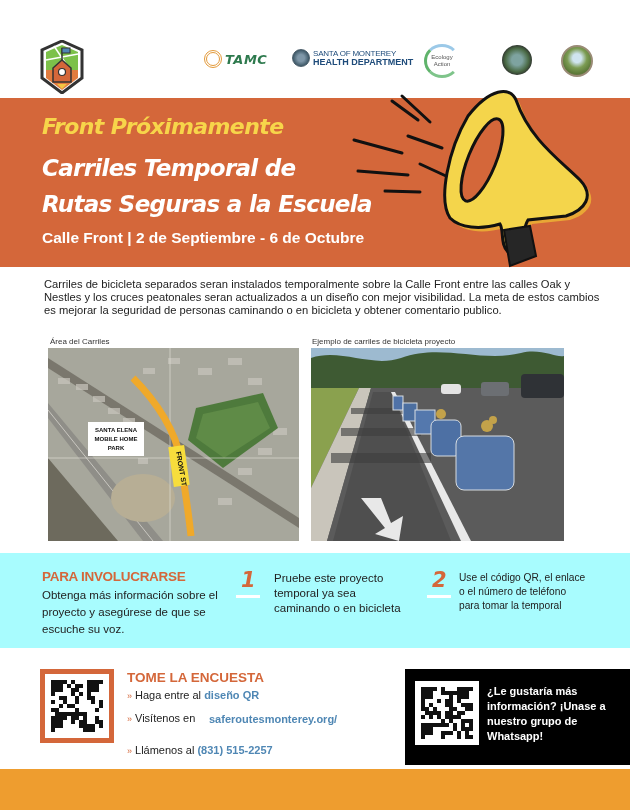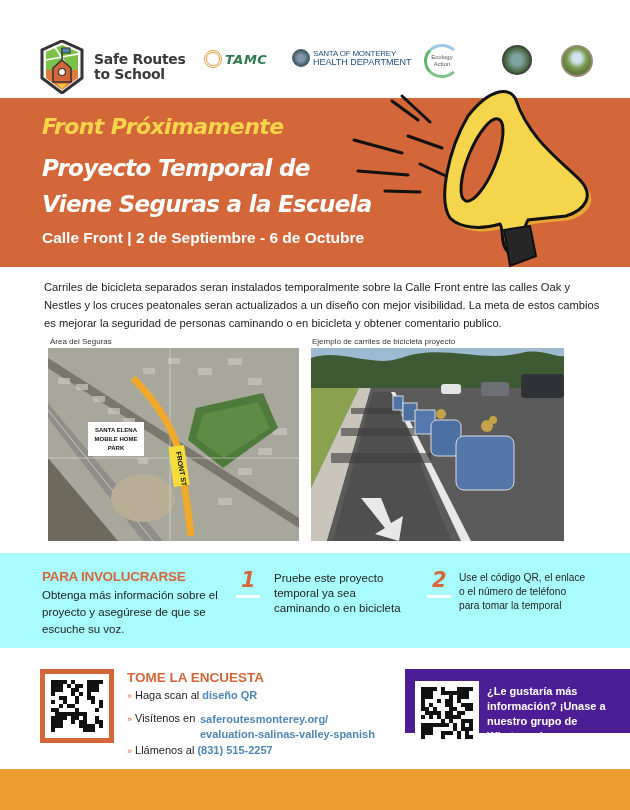--- a/index.html
+++ b/index.html
@@ -10,35 +10,35 @@
   .logos { position: absolute; left: 0; top: 0; width: 630px; height: 98px; }
   .srts-badge { position: absolute; left: 40px; top: 40px; width: 44px; height: 54px; }
   .srts-text { position: absolute; left: 94px; top: 52px; font-family: "DejaVu Sans", sans-serif; font-weight: bold; font-size: 14px; line-height: 15px; color: #3a3a3a; letter-spacing: -0.3px; }
   .tamc { position: absolute; left: 204px; top: 50px; display: flex; align-items: center; }
   .tamc-mark { width: 18px; height: 18px; border-radius: 50%; border: 3px double #e39a3a; margin-right: 3px; }
   .tamc-text { font-family: "DejaVu Sans", sans-serif; font-style: italic; font-weight: bold; font-size: 13px; color: #2e7a4e; letter-spacing: 0.5px; }
   .chd { position: absolute; left: 292px; top: 49px; display: flex; align-items: center; }
   .chd-seal { width: 18px; height: 18px; border-radius: 50%; background: radial-gradient(circle, #7f97a8 30%, #3f5968 70%); border: 1px solid #4a5d6a; margin-right: 3px; }
   .chd-text { font-family: "Liberation Sans", sans-serif; color: #1e4b7a; line-height: 9px; }
   .chd-l1 { font-size: 8px; letter-spacing: -0.2px; }
-  .chd-l2 { font-size: 9px; font-weight: normal; }
+  .chd-l2 { font-size: 9px; font-weight: bold; }
   .eco { position: absolute; left: 424px; top: 44px; width: 36px; height: 34px; border-radius: 50%; border: 3px solid transparent; border-left-color: #5fb36b; border-top-color: #9bc9e8; border-bottom-color: #7ec48a; display: flex; align-items: center; justify-content: center; }
   .eco-text { font-size: 6px; color: #555; text-align: center; line-height: 7px; }
   .seal1 { position: absolute; left: 502px; top: 45px; width: 30px; height: 30px; border-radius: 50%; background: radial-gradient(circle, #7ea3a0 25%, #4a6a45 55%, #2b2b2b 75%); }
   .seal2 { position: absolute; left: 561px; top: 45px; width: 32px; height: 32px; border-radius: 50%; background: radial-gradient(circle at 50% 40%, #cfe4ef 20%, #7c9c53 45%, #5d7a39 70%, #7a6b55 90%); border: 2px solid #9a8b76; }
 
   
   .banner { position: absolute; left: 0; top: 98px; width: 630px; height: 169px; background: #d4673a; }
   .banner-sub { position: absolute; left: 42px; top: 114px; font-family: "DejaVu Sans", sans-serif; font-style: italic; font-weight: bold; font-size: 22px; color: #f7d54a; letter-spacing: -0.6px; }
   .banner-title { position: absolute; left: 42px; top: 150px; font-family: "DejaVu Sans", sans-serif; font-style: italic; font-weight: bold; font-size: 23px; line-height: 36px; color: #ffffff; letter-spacing: -0.7px; }
   .banner-date { position: absolute; left: 42px; top: 229px; font-family: "Liberation Sans", sans-serif; font-weight: bold; font-size: 15.5px; color: #ffffff; }
   .megaphone { position: absolute; left: 340px; top: 80px; width: 290px; height: 200px; }
 
   
-  .intro { position: absolute; left: 44px; top: 278px; width: 560px; font-size: 11.2px; line-height: 18px; color: #222; }
+  .intro { position: absolute; left: 44px; top: 278px; width: 560px; font-size: 11.2px; line-height: 13px; color: #222; }
 
   
   .cap { position: absolute; font-size: 8px; color: #333; }
   .map { position: absolute; left: 48px; top: 348px; width: 251px; height: 193px; overflow: hidden; background: #9a9890; }
   .photo { position: absolute; left: 311px; top: 348px; width: 253px; height: 193px; overflow: hidden; background: #5d5d5d; }
 
   
   .cyan { position: absolute; left: 0; top: 553px; width: 630px; height: 95px; background: #a8fcfe; }
   .inv-title { position: absolute; left: 42px; top: 569px; font-weight: bold; font-size: 13.5px; color: #d4673a; letter-spacing: -0.3px; }
   .inv-body { position: absolute; left: 42px; top: 587px; width: 180px; font-size: 11.5px; line-height: 17px; color: #222; }
@@ -48,24 +48,24 @@
   .step2-text { font-size: 10.2px; line-height: 14px; }
 
   
   .qr-frame { position: absolute; left: 40px; top: 669px; width: 74px; height: 74px; border: 5px solid #d4673a; background: #fff; display: flex; align-items: center; justify-content: center; }
   .qr { display: grid; grid-template-columns: repeat(13, 4px); grid-template-rows: repeat(13, 4px); }
   .qr div { width: 4px; height: 4px; }
   .survey-title { position: absolute; left: 127px; top: 670px; font-weight: bold; font-size: 13.5px; color: #d4673a; }
   .survey-line { position: absolute; left: 127px; font-size: 11px; color: #222; }
   .survey-line .arrow { color: #d4673a; font-size: 9px; margin-right: 3px; }
   .link { color: #4f87b4; font-weight: bold; }
-  .survey-url { position: absolute; left: 200px; top: 712px; font-size: 11px; line-height: 15px; color: #4f87b4; font-weight: bold; }
-
-  
-  .wa { position: absolute; left: 405px; top: 669px; width: 225px; height: 64px; background: #4c1d95; }
+  .survey-url { position: absolute; left: 209px; top: 712px; font-size: 11px; line-height: 15px; color: #4f87b4; font-weight: bold; }
+
+  
+  .wa { position: absolute; left: 405px; top: 669px; width: 225px; height: 96px; background: #000000; }
   .wa-qr { position: absolute; left: 10px; top: 12px; width: 64px; height: 64px; background: #fff; display: flex; align-items: center; justify-content: center; }
   .wa-text { position: absolute; left: 82px; top: 15px; width: 140px; font-weight: bold; font-size: 11px; line-height: 15px; color: #ffffff; }
 
   
   .footer { position: absolute; left: 0; top: 769px; width: 630px; height: 41px; background: #ee9d2f; }
 </style>
 </head>
 <body>
 
 <div class="logos">
@@ -74,24 +74,20 @@
     <path d="M22 5 L38 12 L38 30 L6 30 L6 12 Z" fill="#7cc14a"></path>
     <line x1="6" y1="20" x2="38" y2="14" stroke="#fff" stroke-width="1.5"></line>
     <line x1="14" y1="6" x2="30" y2="30" stroke="#fff" stroke-width="1.5"></line>
     <path d="M6 30 L38 30 L38 38 L22 50 L6 38 Z" fill="#e07b3e"></path>
     <path d="M13 28 L22 20 L31 28 L31 42 L13 42 Z" fill="#d4673a" stroke="#333" stroke-width="1.5"></path>
     <circle cx="22" cy="32" r="3.5" fill="#fff" stroke="#333" stroke-width="1.2"></circle>
     <line x1="22" y1="20" x2="22" y2="8" stroke="#333" stroke-width="1.5"></line>
     <rect x="22" y="8" width="8" height="5" fill="#4f87b4" stroke="#333" stroke-width="1"></rect>
     <path d="M17 44 L27 44 L22 49 Z" fill="#f4c542"></path>
   </svg>
-  <div class="srts-text">
-    <div>Safe Routes</div>
-    <div>to School</div>
-  </div>
   <div class="tamc">
     <div class="tamc-mark"></div>
     <span class="tamc-text">TAMC</span>
   </div>
   <div class="chd">
     <div class="chd-seal"></div>
     <div class="chd-text">
       <div class="chd-l1">SANTA OF MONTEREY</div>
       <div class="chd-l2">HEALTH DEPARTMENT</div>
     </div>
@@ -102,22 +98,22 @@
       <div>Action</div>
     </div>
   </div>
   <div class="seal1"></div>
   <div class="seal2"></div>
 </div>
 
 <div class="banner"></div>
 <div class="banner-sub">Front Próximamente</div>
 <div class="banner-title">
-  <div>Proyecto Temporal de</div>
-  <div>Viene Seguras a la Escuela</div>
+  <div>Carriles Temporal de</div>
+  <div>Rutas Seguras a la Escuela</div>
 </div>
 <div class="banner-date">Calle Front | 2 de Septiembre - 6 de Octubre</div>
 
 <svg class="megaphone" viewBox="0 0 290 200">
 
   <g stroke="#111" stroke-width="3" stroke-linecap="round" fill="none">
     <line x1="52" y1="21" x2="78" y2="40"></line>
     <line x1="62" y1="16" x2="90" y2="42"></line>
     <line x1="68" y1="56" x2="102" y2="68"></line>
     <line x1="80" y1="84" x2="106" y2="96"></line>
@@ -130,21 +126,21 @@
 
   <path d="M128 36 C150 8 170 6 176 20 C190 60 220 80 240 100 C255 116 245 130 226 136 L188 140 C182 150 186 160 176 166 L168 172 C160 165 164 150 160 144 C140 150 120 148 110 138 C98 120 108 70 128 36 Z" fill="#f4d54b" stroke="#111" stroke-width="3"></path>
 
   <ellipse cx="142" cy="80" rx="14" ry="44" transform="rotate(22 142 80)" fill="#d4673a" stroke="#111" stroke-width="3"></ellipse>
 
   <path d="M164 150 L190 146 L196 176 L170 186 Z" fill="#262626" stroke="#111" stroke-width="2"></path>
 </svg>
 
 <p class="intro">Carriles de bicicleta separados seran instalados temporalmente sobre la Calle Front entre las calles Oak y Nestles y los cruces peatonales seran actualizados a un diseño con mejor visibilidad.  La meta de estos cambios es mejorar la seguridad de personas caminando o en bicicleta y obtener comentario publico.</p>
 
-<div class="cap" style="left:50px;top:337px;">Área del Seguras</div>
+<div class="cap" style="left:50px;top:337px;">Área del Carriles</div>
 <div class="map">
   <svg width="251" height="193" viewBox="0 0 251 193">
     <rect width="251" height="193" fill="#a7a79c"></rect>
 
     <path d="M0 110 L0 193 L70 193 L0 110 Z" fill="#6d6a5d"></path>
 
     <path d="M0 70 L95 193 L115 193 L0 55 Z" fill="#8f8e88"></path>
     <line x1="0" y1="62" x2="105" y2="193" stroke="#c9c7c0" stroke-width="1"></line>
 
     <path d="M0 10 L251 170 L251 180 L0 20 Z" fill="#7a776d"></path>
@@ -413,28 +409,27 @@
       <div style="background: rgb(255, 255, 255);"></div>
       <div style="background: rgb(17, 17, 17);"></div>
       <div style="background: rgb(17, 17, 17);"></div>
       <div style="background: rgb(17, 17, 17);"></div>
       <div style="background: rgb(255, 255, 255);"></div>
       <div style="background: rgb(255, 255, 255);"></div>
     </div>
 </div>
 <div class="survey-title">TOME LA ENCUESTA</div>
 <div class="survey-line" style="top:689px;">
-  <span class="arrow">»</span><span>Haga scan al</span> <span class="link">diseño QR</span>
+  <span class="arrow">»</span><span>Haga entre al</span> <span class="link">diseño QR</span>
 </div>
 <div class="survey-line" style="top:712px;">
   <span class="arrow">»</span><span>Visítenos en</span>
 </div>
 <div class="survey-url">
   <div>saferoutesmonterey.org/</div>
-  <div>evaluation-salinas-valley-spanish</div>
 </div>
 <div class="survey-line" style="top:744px;">
   <span class="arrow">»</span><span>Llámenos al</span> <span class="link">(831) 515-2257</span>
 </div>
 
 <div class="wa">
   <div class="wa-qr">
     <div class="qr" id="qr2">
         <div style="background: rgb(17, 17, 17);"></div>
         <div style="background: rgb(17, 17, 17);"></div>

